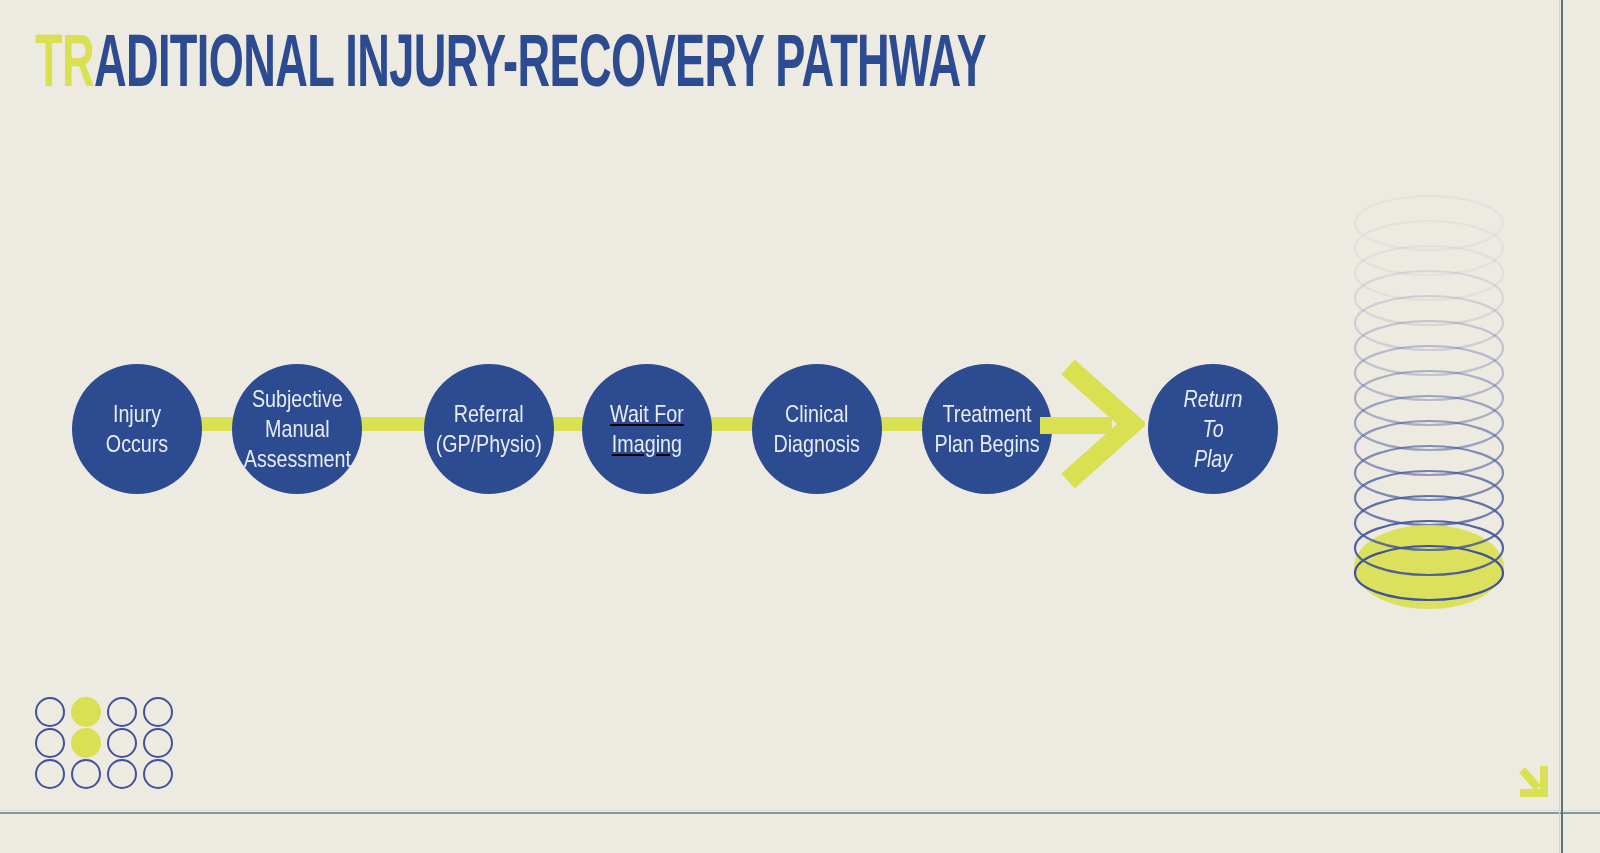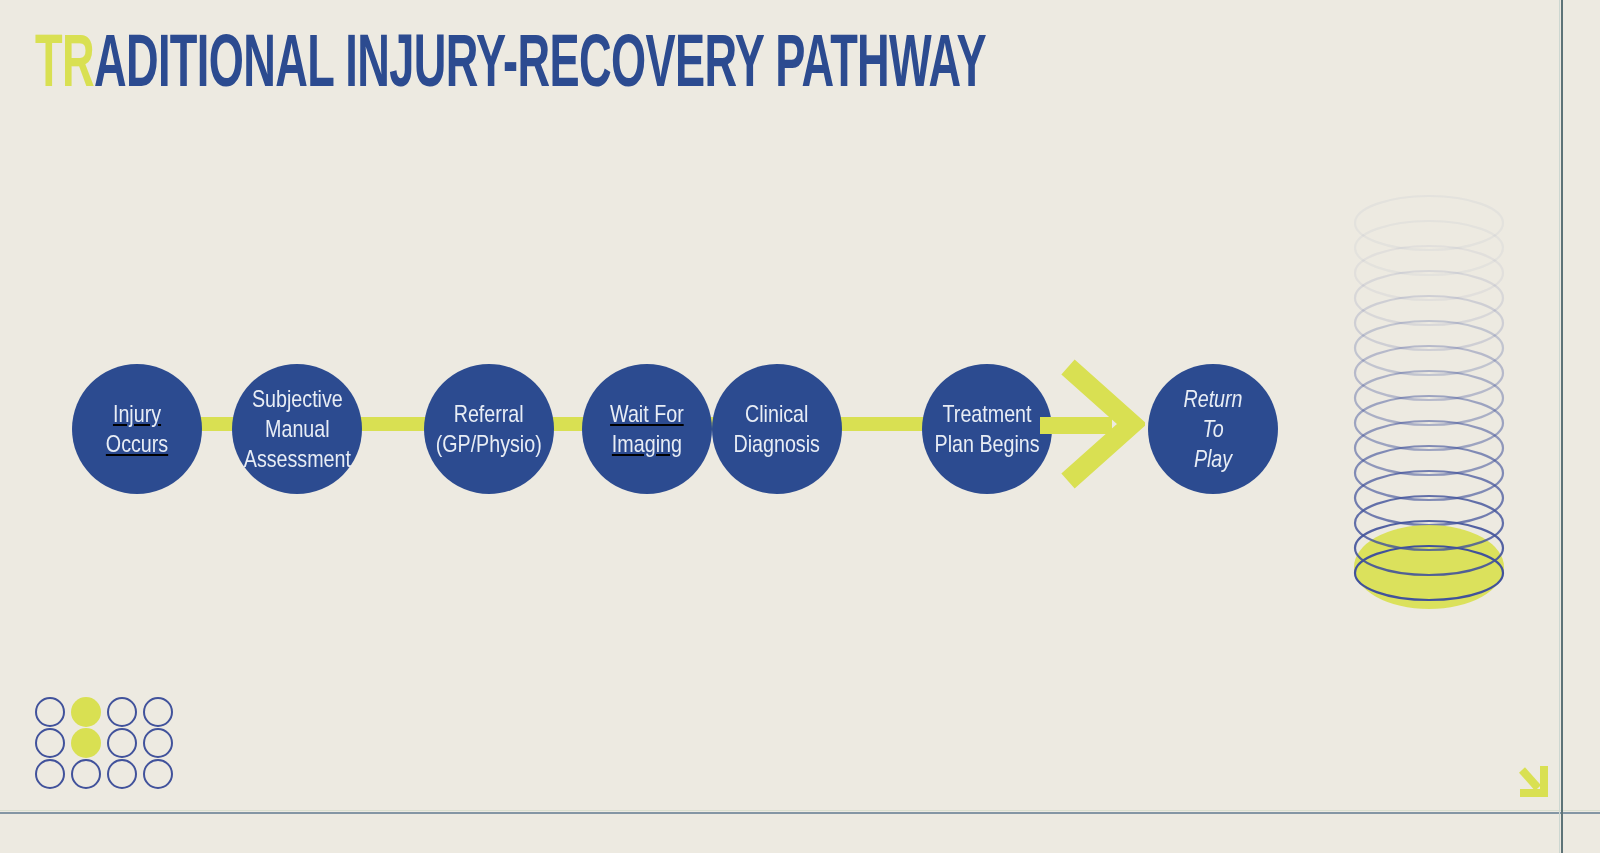--- a/index.html
+++ b/index.html
@@ -62,21 +62,21 @@
 </style>
 </head>
 <body style="--blue: #2C4B90; --yellow: #D9E052; --circle-text: #E8EDF5; --coil: #41529B;">
 
 <div class="slide">
 
   <h1 class="title"><span class="hl">TR</span><span class="rest">ADITIONAL INJURY-RECOVERY PATHWAY</span></h1>
 
   <div id="pathway">
       <div class="connector" style="left: 137px; width: 170px;"></div>
-      <div class="step-circle" style="left: 72px; text-decoration: underline;">
+      <div class="step-circle" style="left: 72px;">
         <div class="step-label">
           <div>Injury</div>
           <div>Occurs</div>
         </div>
       </div>
       <div class="connector" style="left: 307px; width: 170px;"></div>
       <div class="step-circle" style="left: 232px;">
         <div class="step-label">
           <div>Subjective</div>
           <div>Manual</div>
@@ -91,21 +91,21 @@
         </div>
       </div>
       <div class="connector" style="left: 647px; width: 170px;"></div>
       <div class="step-circle" style="left: 582px; text-decoration: underline;">
         <div class="step-label">
           <div>Wait For</div>
           <div>Imaging</div>
         </div>
       </div>
       <div class="connector" style="left: 817px; width: 170px;"></div>
-      <div class="step-circle" style="left: 712px;">
+      <div class="step-circle" style="left: 752px;">
         <div class="step-label">
           <div>Clinical</div>
           <div>Diagnosis</div>
         </div>
       </div>
       <div class="step-circle" style="left: 922px;">
         <div class="step-label">
           <div>Treatment</div>
           <div>Plan Begins</div>
         </div>

